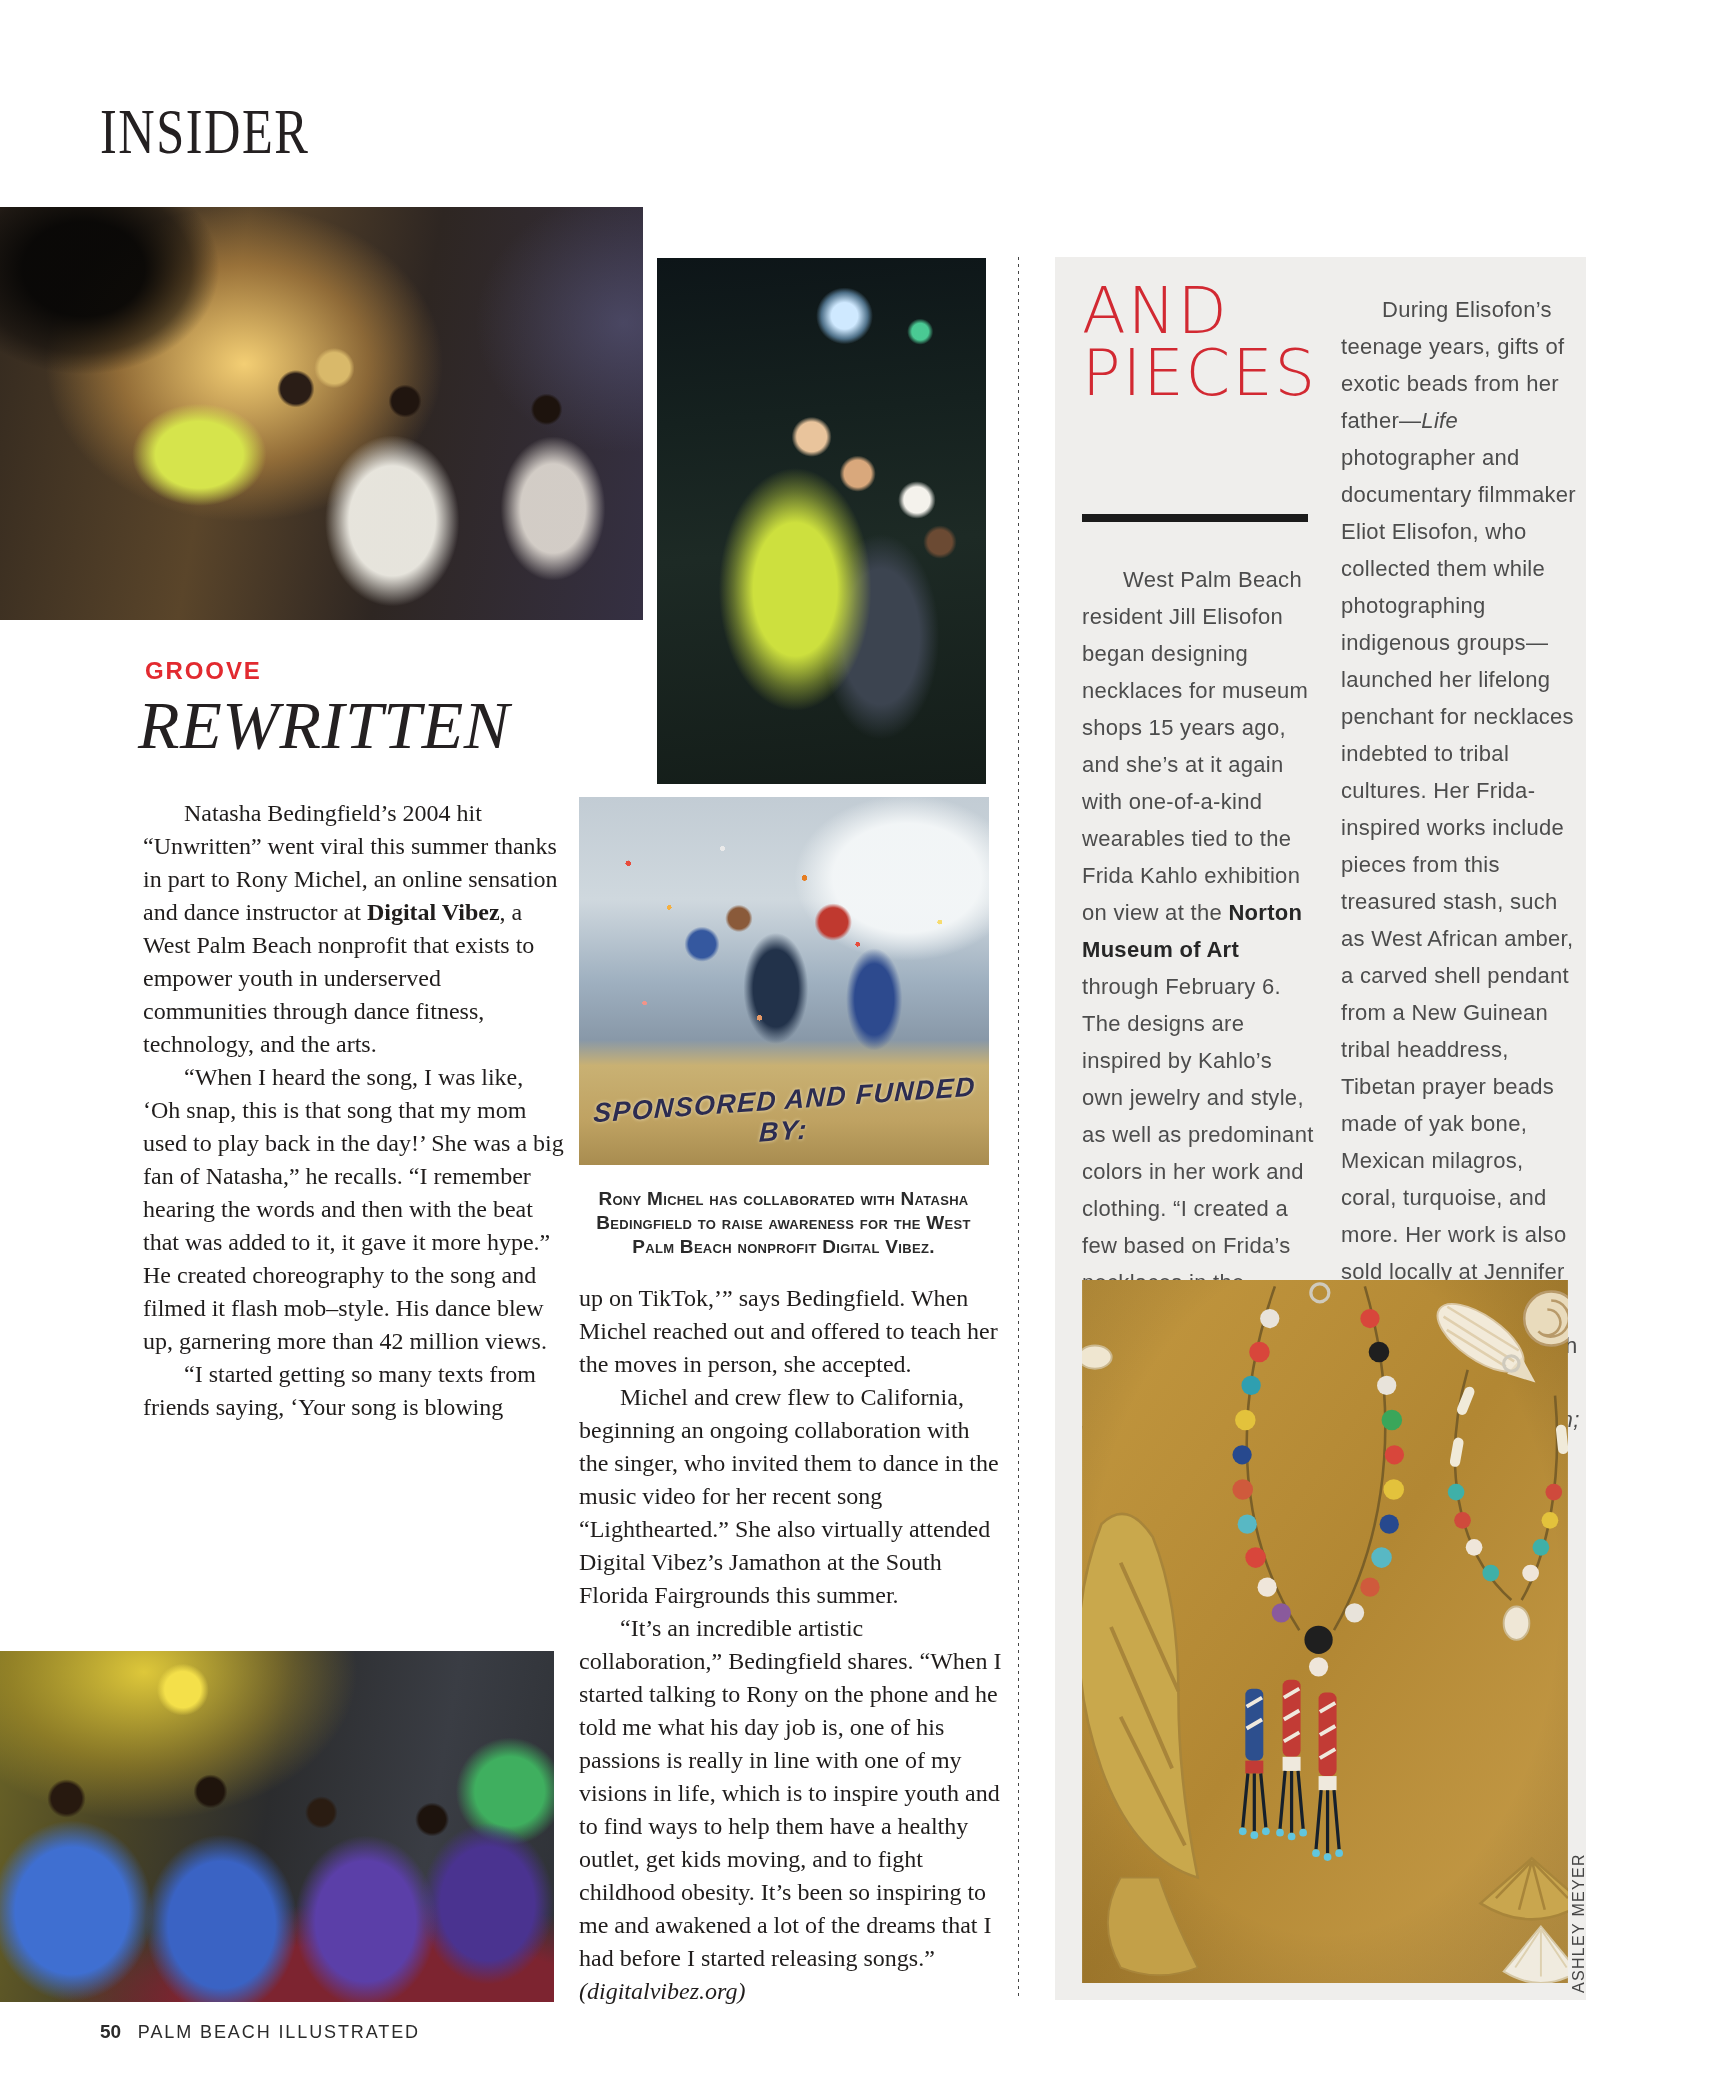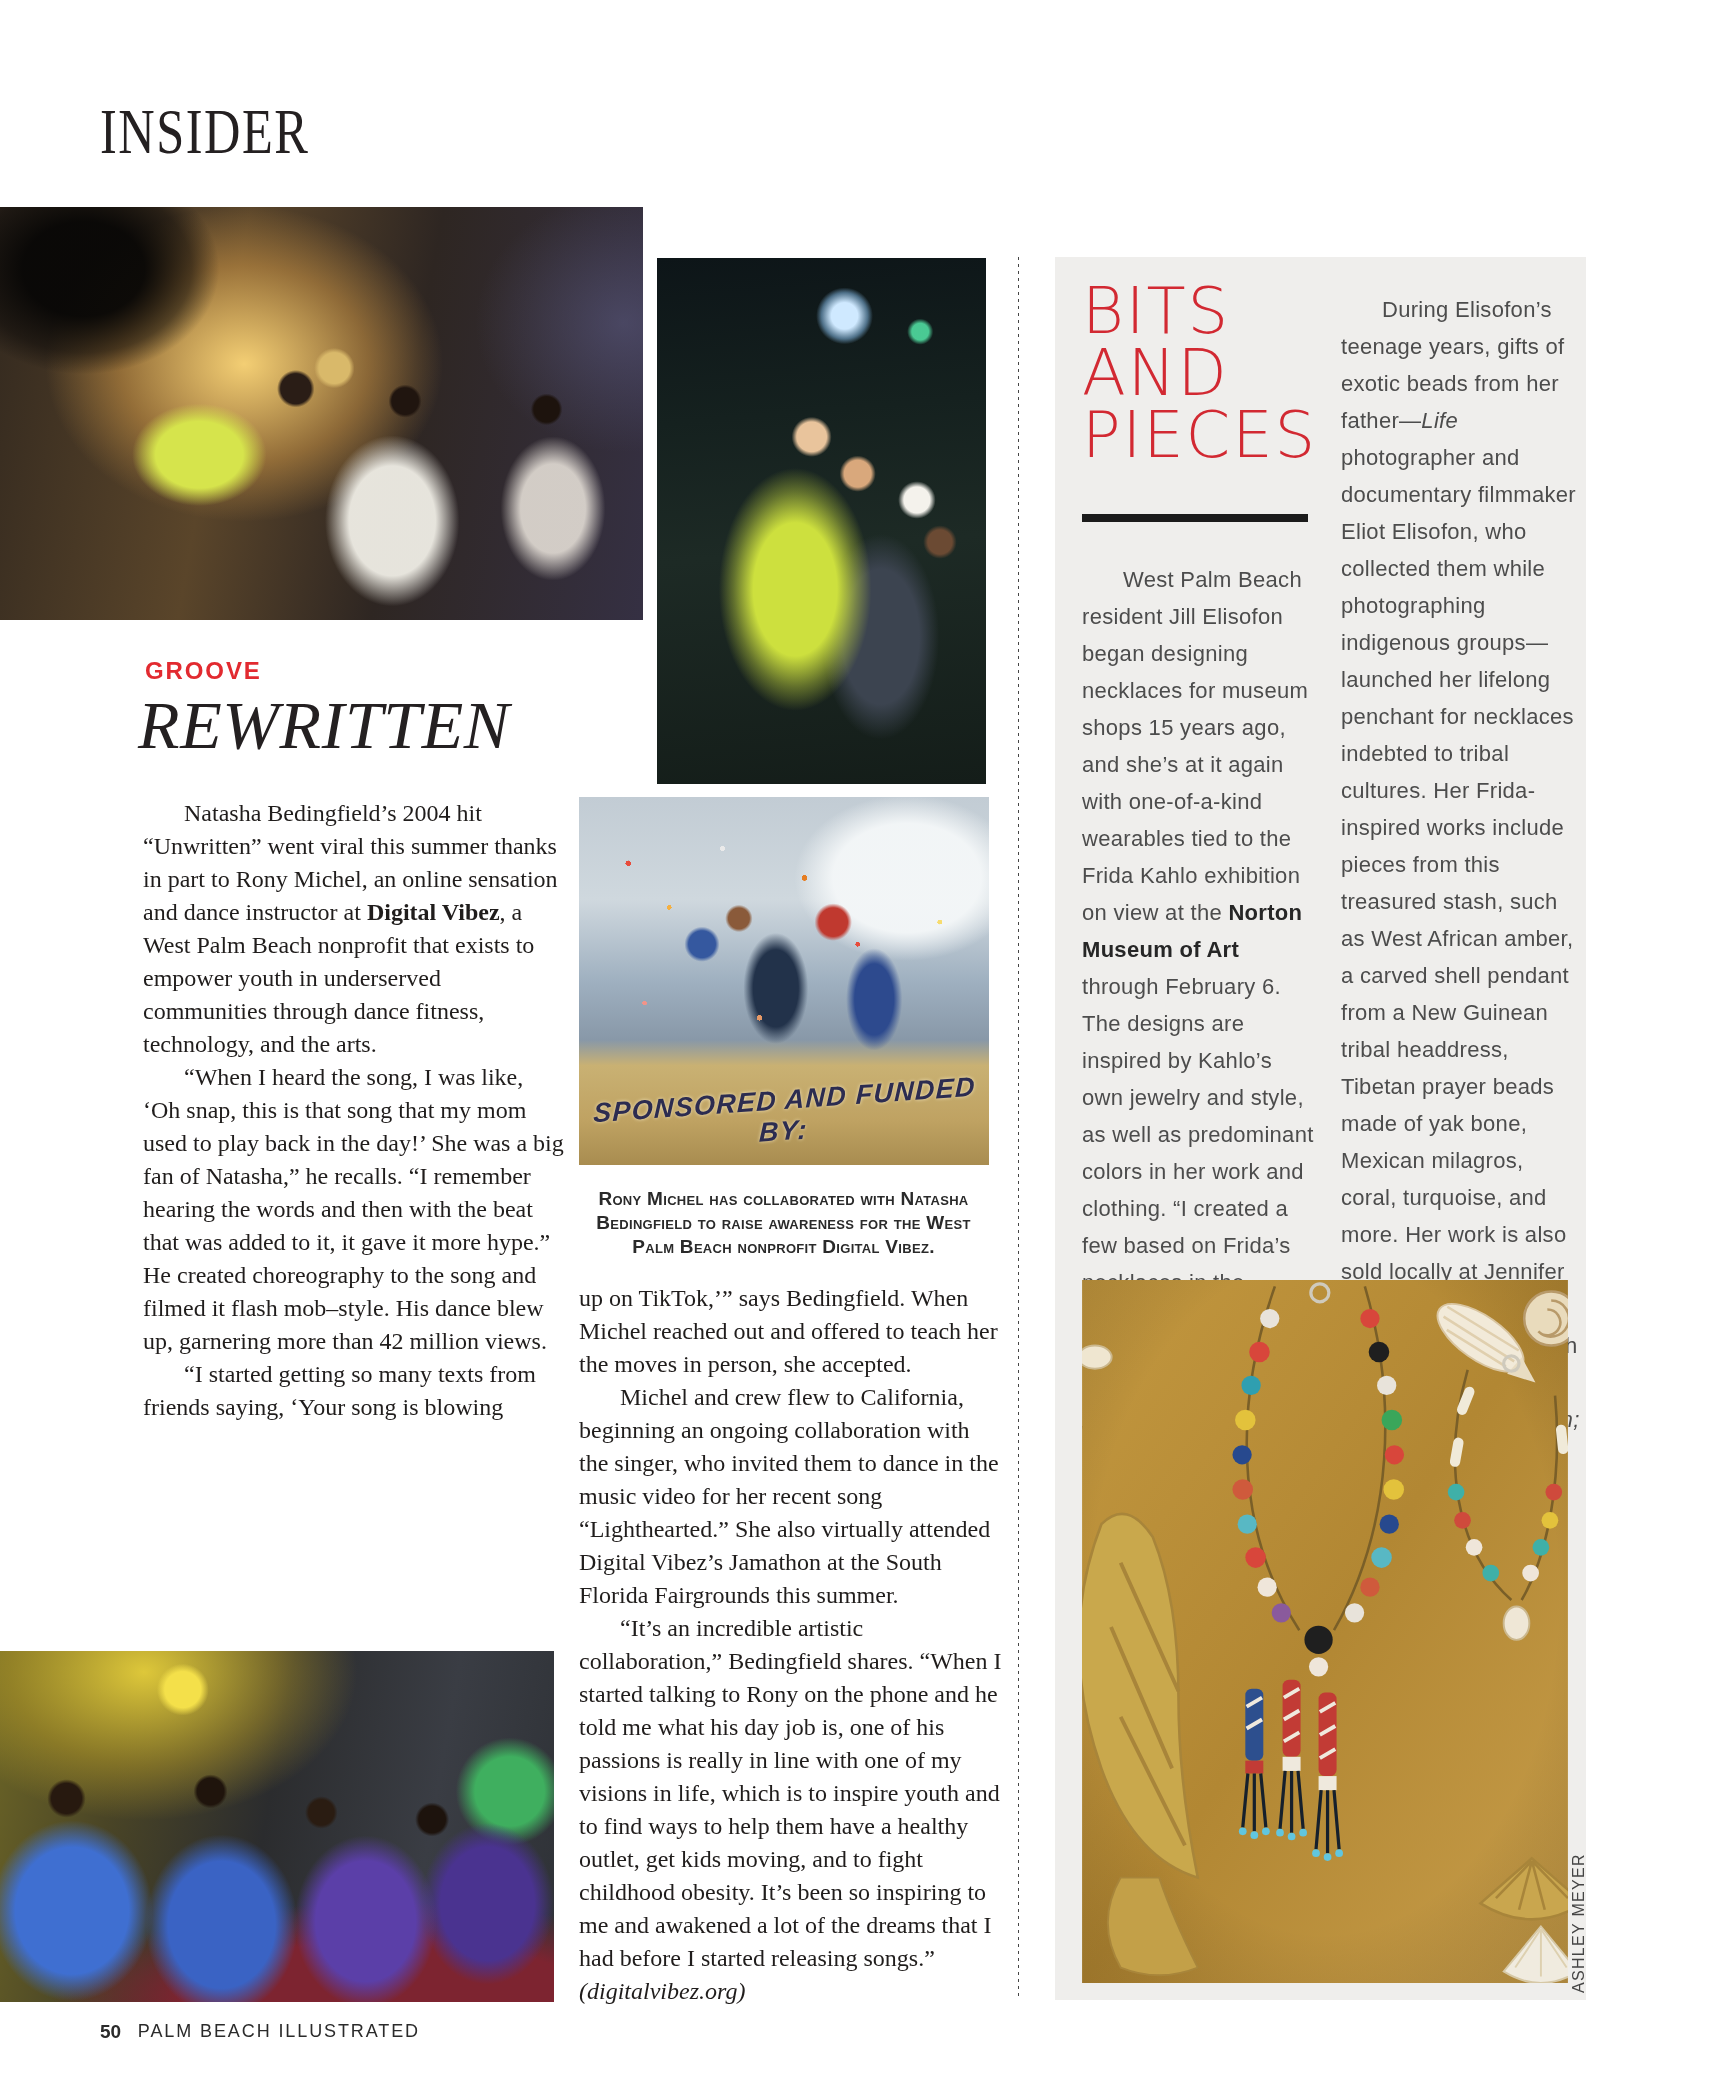--- a/index.html
+++ b/index.html
@@ -101,21 +101,21 @@
   .panelcol b{font-weight:bold;color:#262626;}
 
   
   .photo-necklace{left:1082px;top:1280px;width:486px;height:703px;}
   .photo-necklace svg{display:block;width:100%;height:100%;}
   .photo-credit{position:absolute;left:1570px;top:1800px;height:193px;
                 writing-mode:vertical-rl;transform:rotate(180deg);
                 font-family:"Liberation Sans",sans-serif;font-size:16px;letter-spacing:1.3px;color:#454545;}
 
   
-  .footer{position:absolute;left:100px;top:2021px;display:flex;align-items:flex-start;gap:16.7px;
+  .footer{position:absolute;left:100px;top:2021px;display:flex;align-items:center;gap:16.7px;
           font-family:"Liberation Sans",sans-serif;color:#2b2b2b;}
   .footer .pagenum{font-weight:bold;font-size:19px;}
   .footer .mag{font-size:18px;letter-spacing:1.9px;}
 </style>
 </head>
 <body>
 
 <div class="page">
 
   <div class="insider">INSIDER</div>
@@ -143,21 +143,20 @@
     <p>Michel and crew flew to California, beginning an ongoing collaboration with the singer, who invited them to dance in the music video for her recent song “Lighthearted.” She also virtually attended Digital Vibez’s Jamathon at the South Florida Fairgrounds this summer.</p>
     <p><span>“It’s an incredible artistic collaboration,” Bedingfield shares. “When I started talking to Rony on the phone and he told me what his day job is, one of his passions is really in line with one of my visions in life, which is to inspire youth and to find ways to help them have a healthy outlet, get kids moving, and to fight childhood obesity. It’s been so inspiring to me and awakened a lot of the dreams that I had before I started releasing songs.” </span><i>(digitalvibez.org)</i></p>
   </div>
 
   <div class="photo photo-crowd"></div>
 
   <div class="col-rule"></div>
 
   <div class="panel"></div>
   <div class="bits-title">
-    <div>BITS</div>
     <div>AND</div>
     <div>PIECES</div>
   </div>
   <div class="bits-rule"></div>
 
   <div class="panelcol panel-col1">
     <p><span>West Palm Beach resident Jill Elisofon began designing necklaces for museum shops 15 years ago, and she’s at it again with one-of-a-kind wearables tied to the Frida Kahlo exhibition on view at the </span><b>Norton Museum of Art</b><span> through February 6. The designs are inspired by Kahlo’s own jewelry and style, as well as predominant colors in her work and clothing. “I created a few based on Frida’s necklaces in the exhibit and others are my interpretation of pieces she would wear,” says Elisofon.</span></p>
   </div>
   <div class="panelcol panel-col2">
     <p><span>During Elisofon’s teenage years, gifts of exotic beads from her father—</span><i>Life</i><span> photographer and documentary filmmaker Eliot Elisofon, who collected them while photographing indigenous groups—launched her lifelong penchant for necklaces indebted to tribal cultures. Her Frida-inspired works include pieces from this treasured stash, such as West African amber, a carved shell pendant from a New Guinean tribal headdress, Tibetan prayer beads made of yak bone, Mexican milagros, coral, turquoise, and more. Her work is also sold locally at Jennifer Garrigues, the Cultural Council for Palm Beach County, and trunk shows. </span><i>(jillelisofon.com; norton.org)</i></p>

